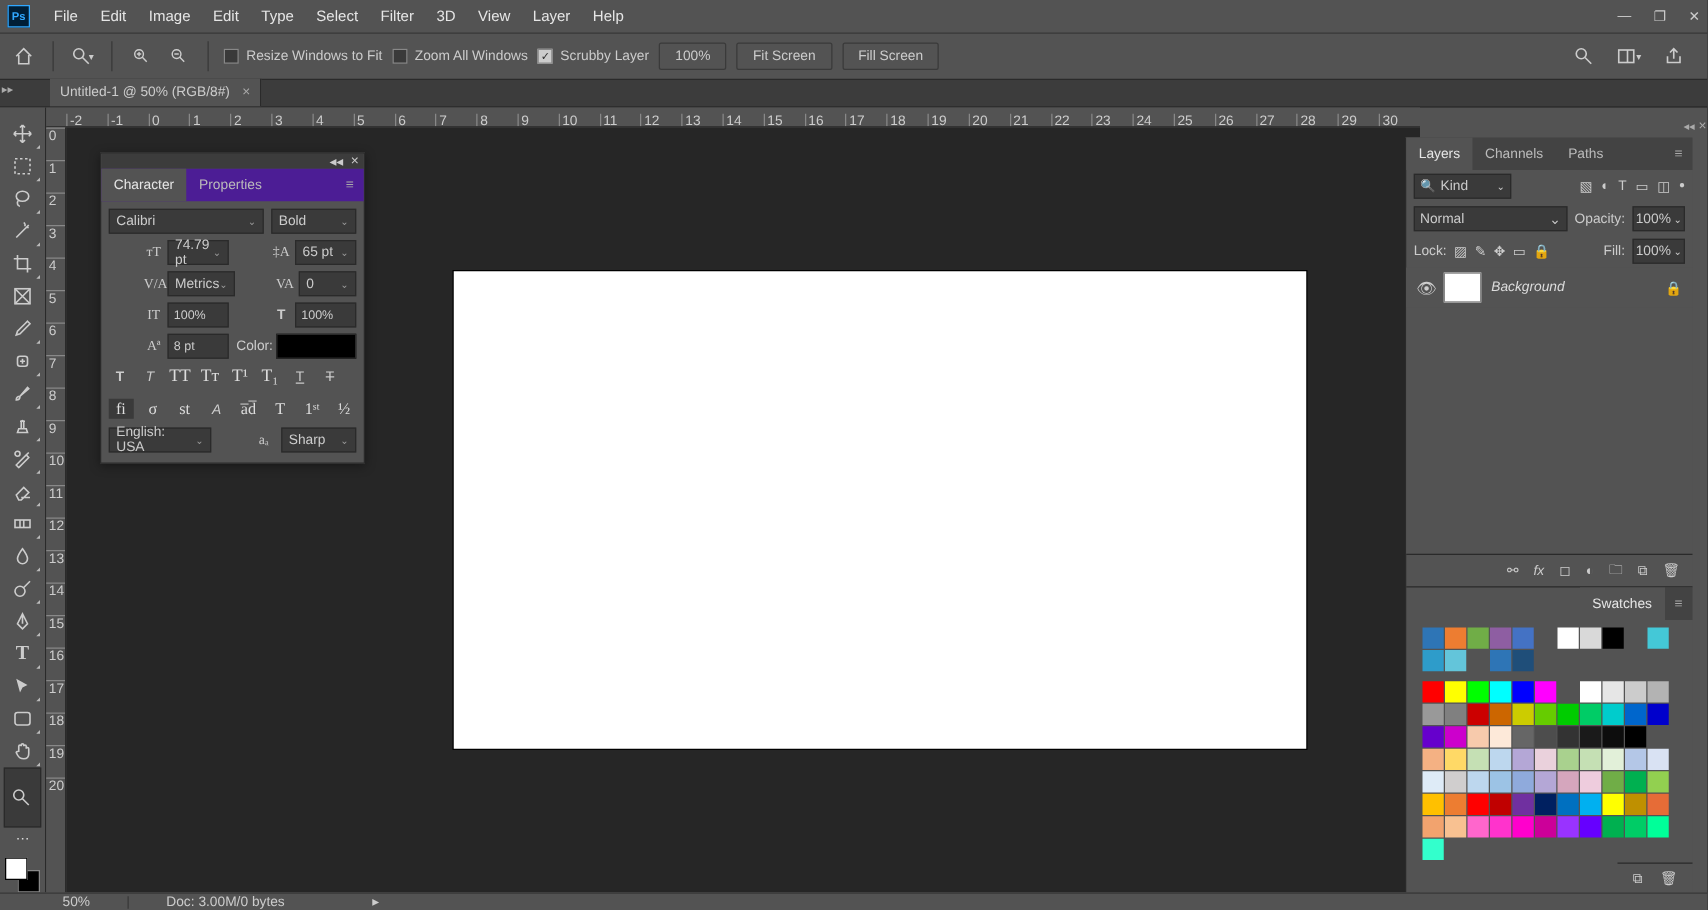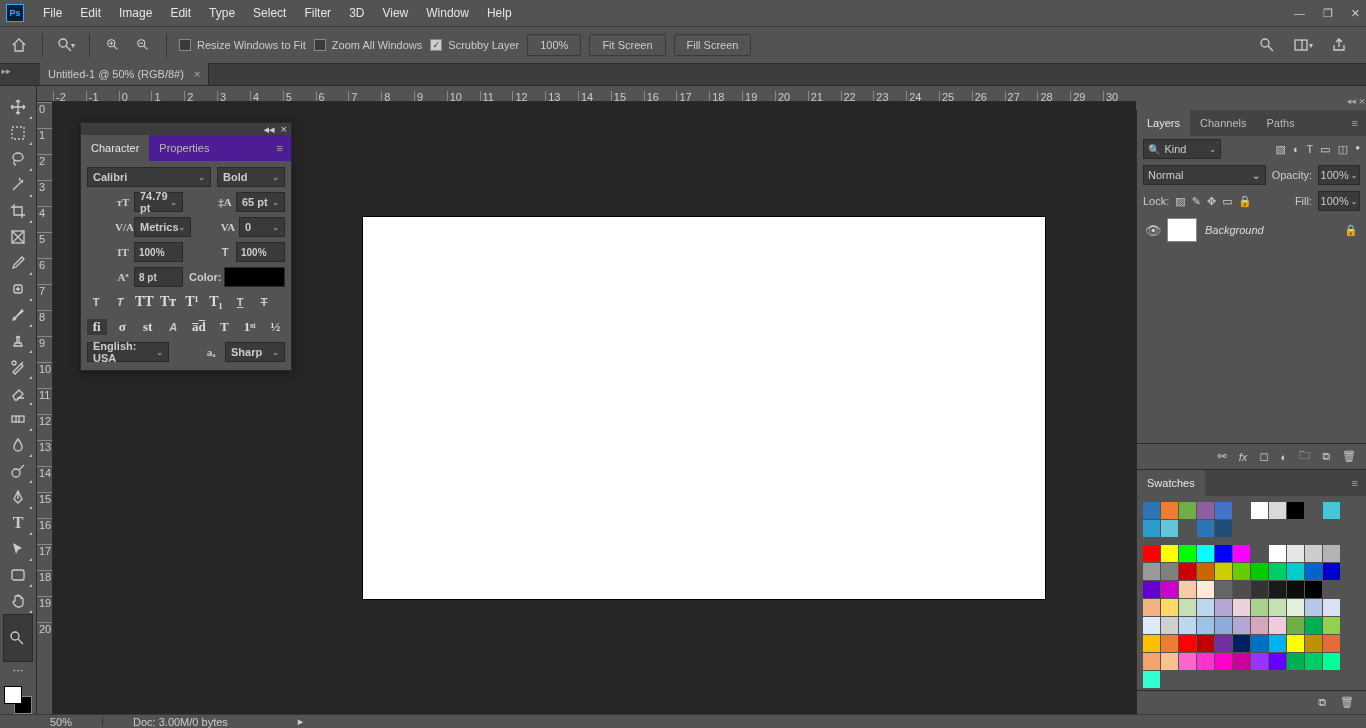--- a/index.html
+++ b/index.html
@@ -41,48 +41,48 @@
 
 .canvas-area{position:absolute;left:53px;right:230px;top:102px;bottom:14px;background:#262626;}
 .canvas{position:absolute;left:310px;top:115px;width:682px;height:382px;background:#fff;box-shadow:0 0 0 1px #000;}
 
 .char-panel{position:absolute;left:80px;top:122px;width:212px;background:#535353;border:1px solid #2a2a2a;box-shadow:0 2px 8px rgba(0,0,0,.4);}
 .panel-grip{height:12px;background:#3c3c3c;display:flex;align-items:center;justify-content:flex-end;padding-right:4px;gap:6px;font-size:9px;color:#aaa;}
 .panel-tabs{height:26px;background:#4c1d95;display:flex;align-items:center;}
 .ptab{padding:0 10px;height:26px;line-height:26px;font-size:11px;color:#bbb;}
 .ptab.active{background:#535353;color:#e6e6e6;}
 .panel-menu{margin-left:auto;padding:0 8px;color:#aaa;}
-.panel-body{padding:6px 6px 8px;display:flex;flex-direction:column;gap:5px;font-weight:bold;}
+.panel-body{padding:6px 6px 8px;display:flex;flex-direction:column;gap:5px;}
 .row{display:flex;gap:6px;align-items:center;}
 .sel{flex:1;height:20px;background:#3a3a3a;border:1px solid #2a2a2a;display:flex;align-items:center;padding:0 5px;font-size:10px;justify-content:space-between;}
 .sel .car{font-size:8px;color:#999;}
 .half{width:50%;display:flex;align-items:center;gap:3px;}
 .glyph{width:16px;text-align:center;font-size:11px;color:#ccc;font-family:serif;margin-left:28px;}
 .styles-row{display:flex;gap:6px;padding:2px 0;}
 .styles-row span{font-family:"Times New Roman",serif;font-size:14px;color:#ddd;width:18px;text-align:center;}
 .ot-row span{font-family:"Times New Roman",serif;font-size:13px;width:30px;text-align:center;}
 
-.right-dock{position:absolute;right:0;top:110px;width:230px;bottom:14px;background:#535353;border-left:1px solid #2a2a2a;display:flex;flex-direction:column;}
+.right-dock{position:absolute;right:12px;top:110px;width:230px;bottom:14px;background:#535353;border-left:1px solid #2a2a2a;display:flex;flex-direction:column;}
 .layers-panel{border-bottom:1px solid #2a2a2a;display:flex;flex-direction:column;height:384px;}
 .lp-tabs{height:26px;background:#434343;display:flex;align-items:center;}
 .lp-row1{height:26px;display:flex;align-items:center;gap:4px;padding:0 6px;}
 .kind-sel{flex:0 0 78px;height:20px;background:#3a3a3a;border:1px solid #2a2a2a;display:flex;align-items:center;padding:0 4px;font-size:10px;gap:4px;color:#999;}
 .kind-icons{display:flex;gap:7px;margin-left:auto;color:#999;font-size:11px;}
 .lp-row2,.lp-row3{height:26px;display:flex;align-items:center;padding:0 6px;gap:6px;font-size:10px;color:#999;}
 .blend-sel{flex:1;height:20px;background:#3a3a3a;border:1px solid #2a2a2a;padding:0 4px;display:flex;align-items:center;justify-content:space-between;color:#999;}
 .opac-field{width:42px;height:20px;background:#3a3a3a;border:1px solid #2a2a2a;display:flex;align-items:center;justify-content:center;color:#888;}
 .layer-list{flex:1;background:#535353;overflow:hidden;}
 .layer-row{height:32px;display:flex;align-items:center;gap:8px;padding:0 8px;background:#535353;}
 .eye{width:14px;text-align:center;font-size:13px;color:#ccc;}
 .thumb{width:30px;height:24px;background:#fff;border:1px solid #888;}
 .lname{font-style:italic;font-size:11px;color:#ddd;flex:1;}
 .lock-i{font-size:11px;color:#ccc;}
 .lp-foot{height:26px;border-top:1px solid #2a2a2a;display:flex;align-items:center;justify-content:flex-end;gap:12px;padding:0 10px;color:#aaa;font-size:12px;}
 
-.swatches-panel{flex:1;display:flex;flex-direction:column;}
+.swatches-panel{flex:1;display:flex;flex-direction:column;align-items:flex-end;}
 .sw-body{flex:1;padding:6px 6px 2px;overflow:hidden;}
 .sw-grid{display:flex;flex-wrap:wrap;gap:1px;width:210px;}
 .sw{width:17px;height:17px;}
 .sw-foot{height:24px;border-top:1px solid #2a2a2a;display:flex;align-items:center;justify-content:flex-end;gap:14px;padding:0 12px;color:#aaa;}
 
 .statusbar{position:absolute;left:0;right:0;bottom:0;height:14px;background:#535353;border-top:1px solid #383838;display:flex;align-items:center;font-size:10px;color:#ccc;padding-left:50px;gap:30px;}
 .statusbar .sep{width:1px;height:10px;background:#383838;}
 
 svg{stroke:#ccc;fill:none;stroke-width:1.3;}
 </style>
@@ -93,21 +93,21 @@
   <div class="ps-logo">Ps</div>
   <div class="menu-item">File</div>
   <div class="menu-item">Edit</div>
   <div class="menu-item">Image</div>
   <div class="menu-item">Edit</div>
   <div class="menu-item">Type</div>
   <div class="menu-item">Select</div>
   <div class="menu-item">Filter</div>
   <div class="menu-item">3D</div>
   <div class="menu-item">View</div>
-  <div class="menu-item">Window</div>
+  <div class="menu-item">Layer</div>
   <div class="menu-item">Help</div>
   <div class="win-controls">
     <span>—</span>
     <span>❐</span>
     <span>✕</span>
   </div>
 </div>
 
 <div class="optbar">
   <div class="ico-btn">

